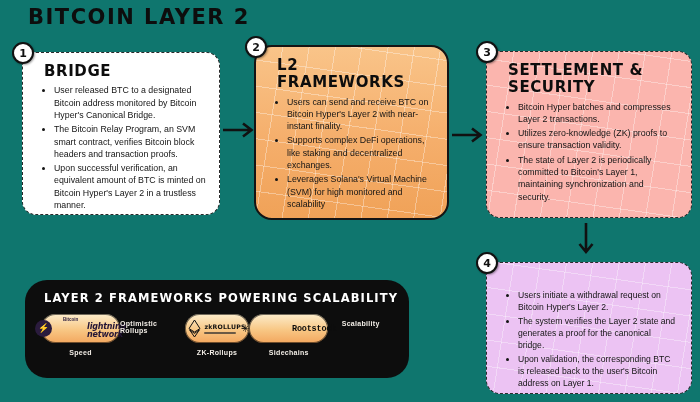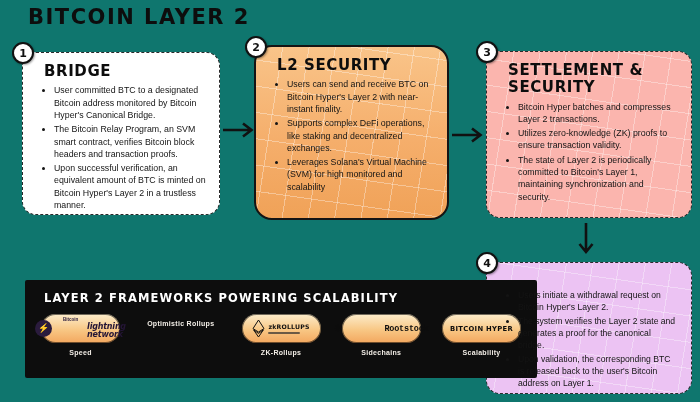--- a/index.html
+++ b/index.html
@@ -40,22 +40,22 @@
     font-family:"DejaVu Sans",sans-serif;font-weight:900;font-size:15px;
     letter-spacing:.6px;line-height:1.15;color:#0d0d0d;z-index:2;
   }
   .step ul{
     position:relative;margin:4px 0 0;padding-left:16px;z-index:2;
     font-size:8.8px;line-height:1.4;color:#141414;
   }
   .step li{margin-bottom:2px;}
   .arrow{position:absolute;}
   .panel{
-    position:absolute;left:25px;top:280px;width:512px;height:98px;
-    background:#0D0D0D;border-radius:2px;box-sizing:border-box;padding:11px 14px 0 14px;
+    position:absolute;left:25px;top:280px;width:384px;height:98px;
+    background:#0D0D0D;border-radius:22px;box-sizing:border-box;padding:11px 14px 0 14px;
   }
   .panel-title{
     margin:0 0 0 5px;font-family:"DejaVu Sans",sans-serif;font-weight:900;
     font-size:11.5px;letter-spacing:1.1px;color:#fff;white-space:nowrap;
     transform:scaleY(1.02);transform-origin:left top;
   }
   .pill-row{display:flex;justify-content:space-between;margin-top:9px;padding:0 2px;}
   .fw-item{width:79px;display:flex;flex-direction:column;align-items:center;}
   .pill{
     width:100%;height:29px;border-radius:15px;
@@ -94,36 +94,36 @@
 <div class="canvas">
 
   <h1 class="page-title">BITCOIN LAYER 2</h1>
 
   <div class="step step-bridge">
     <div class="badge">
       <span>1</span>
     </div>
     <h2 class="step-title">BRIDGE</h2>
     <ul>
-      <li>User committed BTC to a designated Bitcoin address monitored by Bitcoin Hyper's Canonical Bridge.</li>
+      <li>User released BTC to a designated Bitcoin address monitored by Bitcoin Hyper's Canonical Bridge.</li>
       <li>The Bitcoin Relay Program, an SVM smart contract, verifies Bitcoin block headers and transaction proofs.</li>
       <li>Upon successful verification, an equivalent amount of BTC is minted on Bitcoin Hyper's Layer 2 in a trustless manner.</li>
     </ul>
   </div>
 
   <svg class="arrow" style="left:222px;top:121px;" width="32" height="18" viewBox="0 0 32 18">
     <path d="M1 9 H28 M21 2.5 L29.5 9 L21 15.5" stroke="#111" stroke-width="2.6" fill="none"></path>
   </svg>
 
   <div class="step step-l2op">
     <div class="grid-overlay"></div>
     <div class="badge">
       <span>2</span>
     </div>
-    <h2 class="step-title">L2 SECURITY</h2>
+    <h2 class="step-title">L2 FRAMEWORKS</h2>
     <ul>
       <li>Users can send and receive BTC on Bitcoin Hyper's Layer 2 with near-instant finality.</li>
       <li>Supports complex DeFi operations, like staking and decentralized exchanges.</li>
       <li>Leverages Solana's Virtual Machine (SVM) for high monitored and scalability</li>
     </ul>
   </div>
 
   <svg class="arrow" style="left:451px;top:126px;" width="32" height="18" viewBox="0 0 32 18">
     <path d="M1 9 H28 M21 2.5 L29.5 9 L21 15.5" stroke="#111" stroke-width="2.6" fill="none"></path>
   </svg>
@@ -195,22 +195,19 @@
 
       <div class="fw-item">
         <div class="pill">
           <span class="rs-icon">✳</span>
           <span class="rs-name">Rootstock</span>
         </div>
         <div class="fw-label">Sidechains</div>
       </div>
 
       <div class="fw-item">
-        <div class="pill">
-          <span class="bh-name">BITCOIN HYPER</span>
-        </div>
         <div class="fw-label">Scalability</div>
       </div>
 
     </div>
   </div>
 
 </div>
 
 </body></html>

